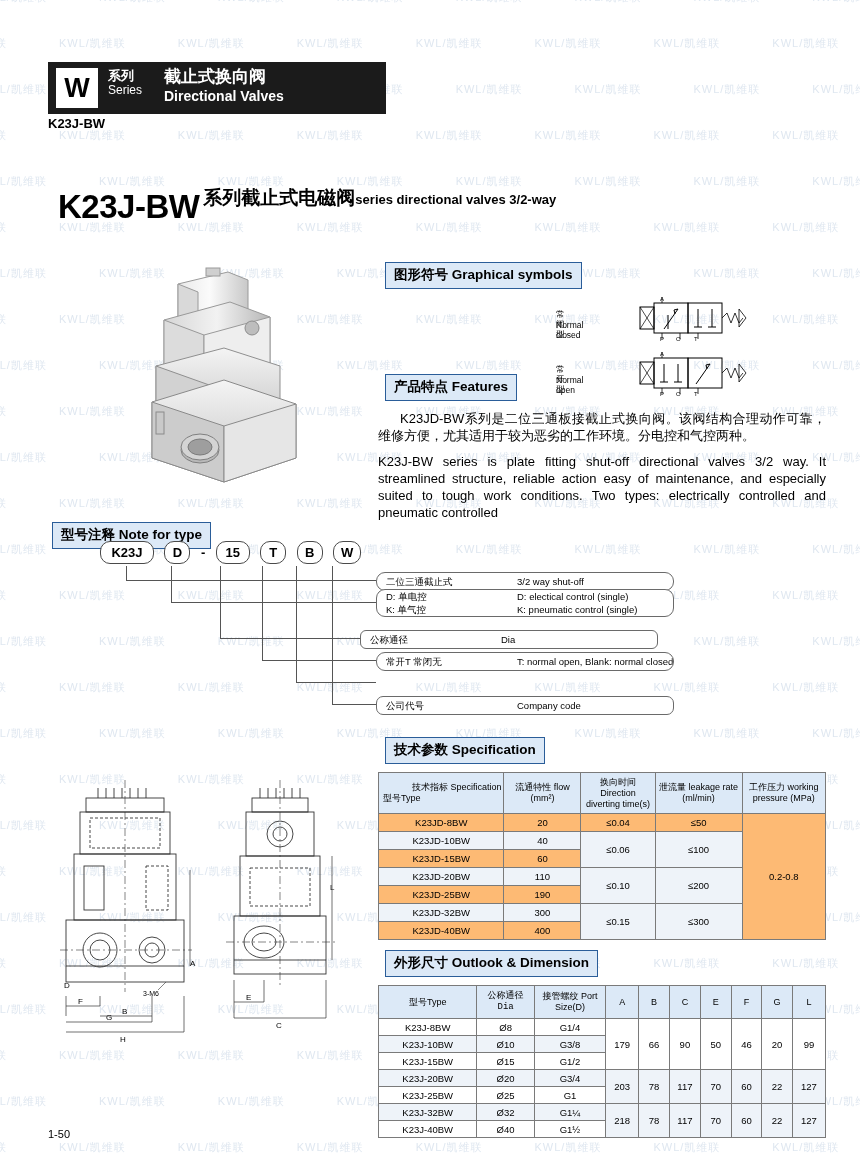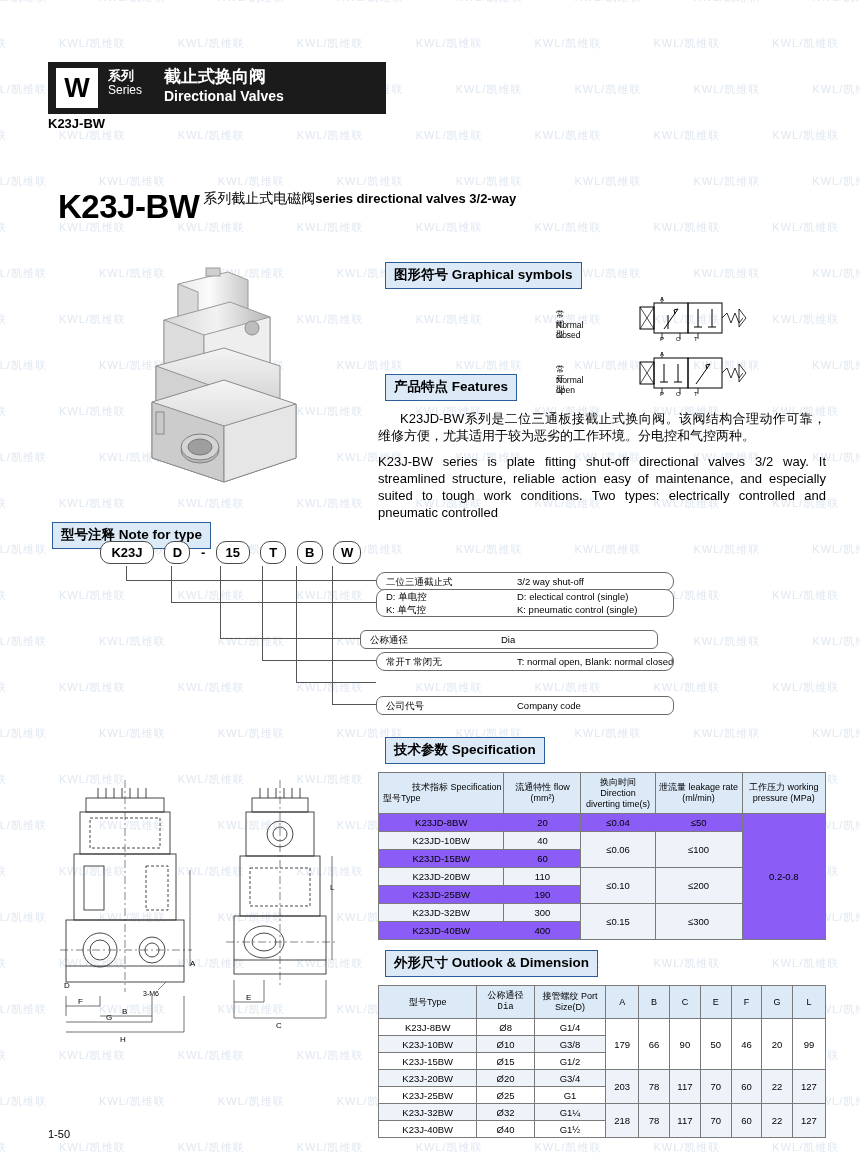--- a/index.html
+++ b/index.html
@@ -58,21 +58,21 @@
   
   .main-title{
     position:absolute;left:58px;top:188px;z-index:2;
   }
   .main-title .big{
     font-size:33px;font-weight:bold;letter-spacing:-0.5px;display:inline-block;
   }
   .main-title .sub{
     display:inline-block;vertical-align:top;margin-left:4px;margin-top:1px;
   }
-  .main-title .sub .cn{font-size:14px;font-weight:normal;line-height:18px;}
+  .main-title .sub .cn{font-size:19px;font-weight:bold;line-height:18px;}
   .main-title .sub .en{font-size:13px;font-weight:bold;line-height:16px;}
 
   
   .sec-box{
     position:absolute;z-index:3;
     background:#dce9f7;
     border:1px solid #2a5d99;
     padding:3px 8px 4px 8px;
     font-size:13.5px;font-weight:bold;
     white-space:nowrap;
@@ -129,21 +129,21 @@
   table{border-collapse:collapse;position:absolute;z-index:2;background:#fff;}
   table td,table th{
     border:1px solid #7a7a7a;
     font-size:9.5px;
     text-align:center;
     padding:1px 2px;
     font-weight:normal;
   }
   .spec-table{left:378px;top:772px;width:448px;border-radius:22px;}
   .spec-table thead td{background:#dce9f7;font-size:9px;line-height:11px;}
-  .spec-table tbody td{height:15px;background:#8b5cf6;}
+  .spec-table tbody td{height:15px;background:#fdba74;}
   .spec-table tbody tr:nth-child(even) td{background:#eef3f9;}
 
   .dim-table{left:378px;top:985px;width:448px;}
   .dim-table thead td{background:#dce9f7;font-size:9px;line-height:11px;}
   .dim-table tbody td{height:14px;}
   .dim-table tbody tr:nth-child(even) td{background:#eef3f9;}
 
   
   .footer{
     position:absolute;left:48px;top:1128px;font-size:11px;z-index:3;

